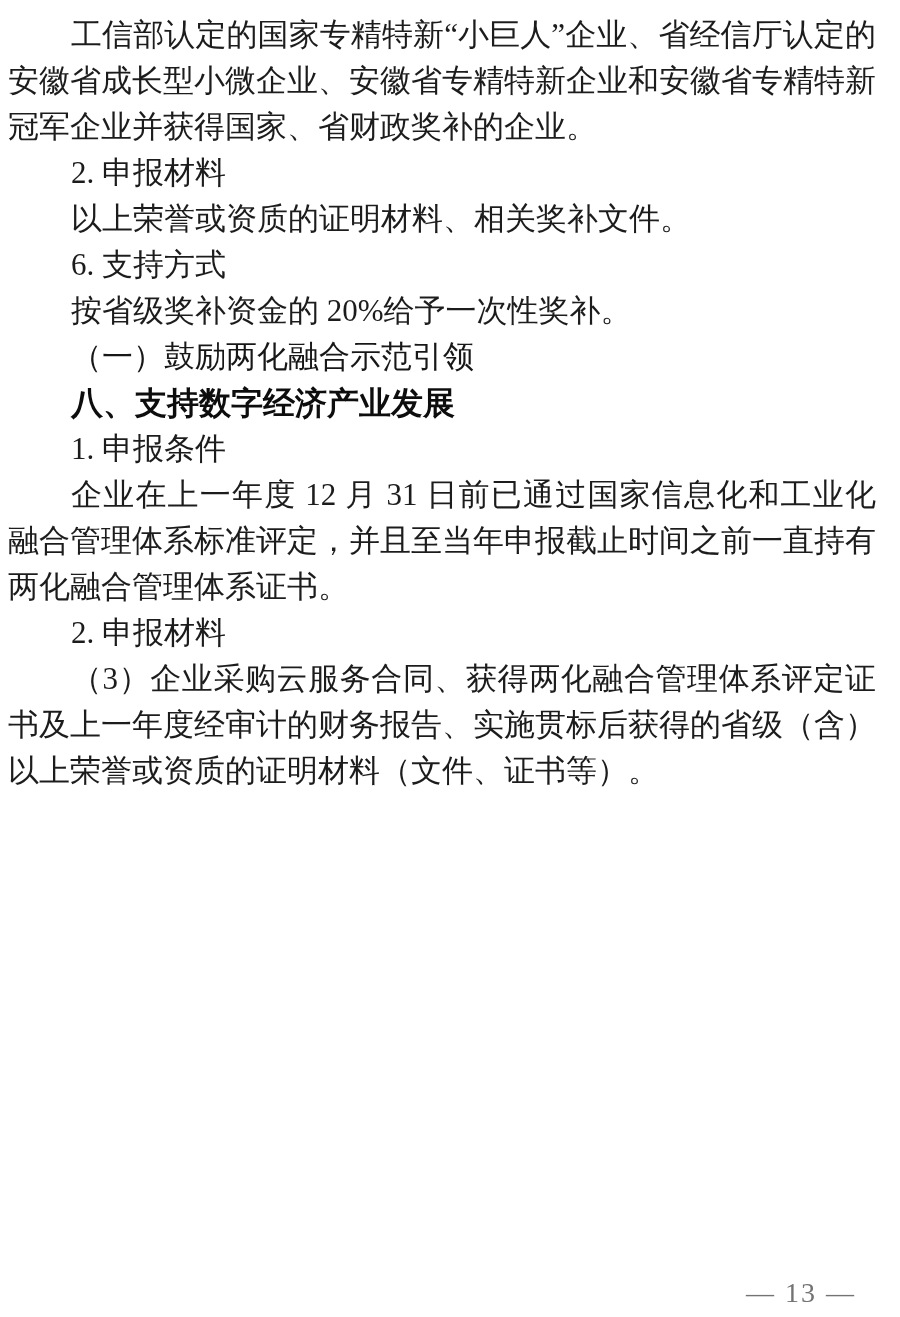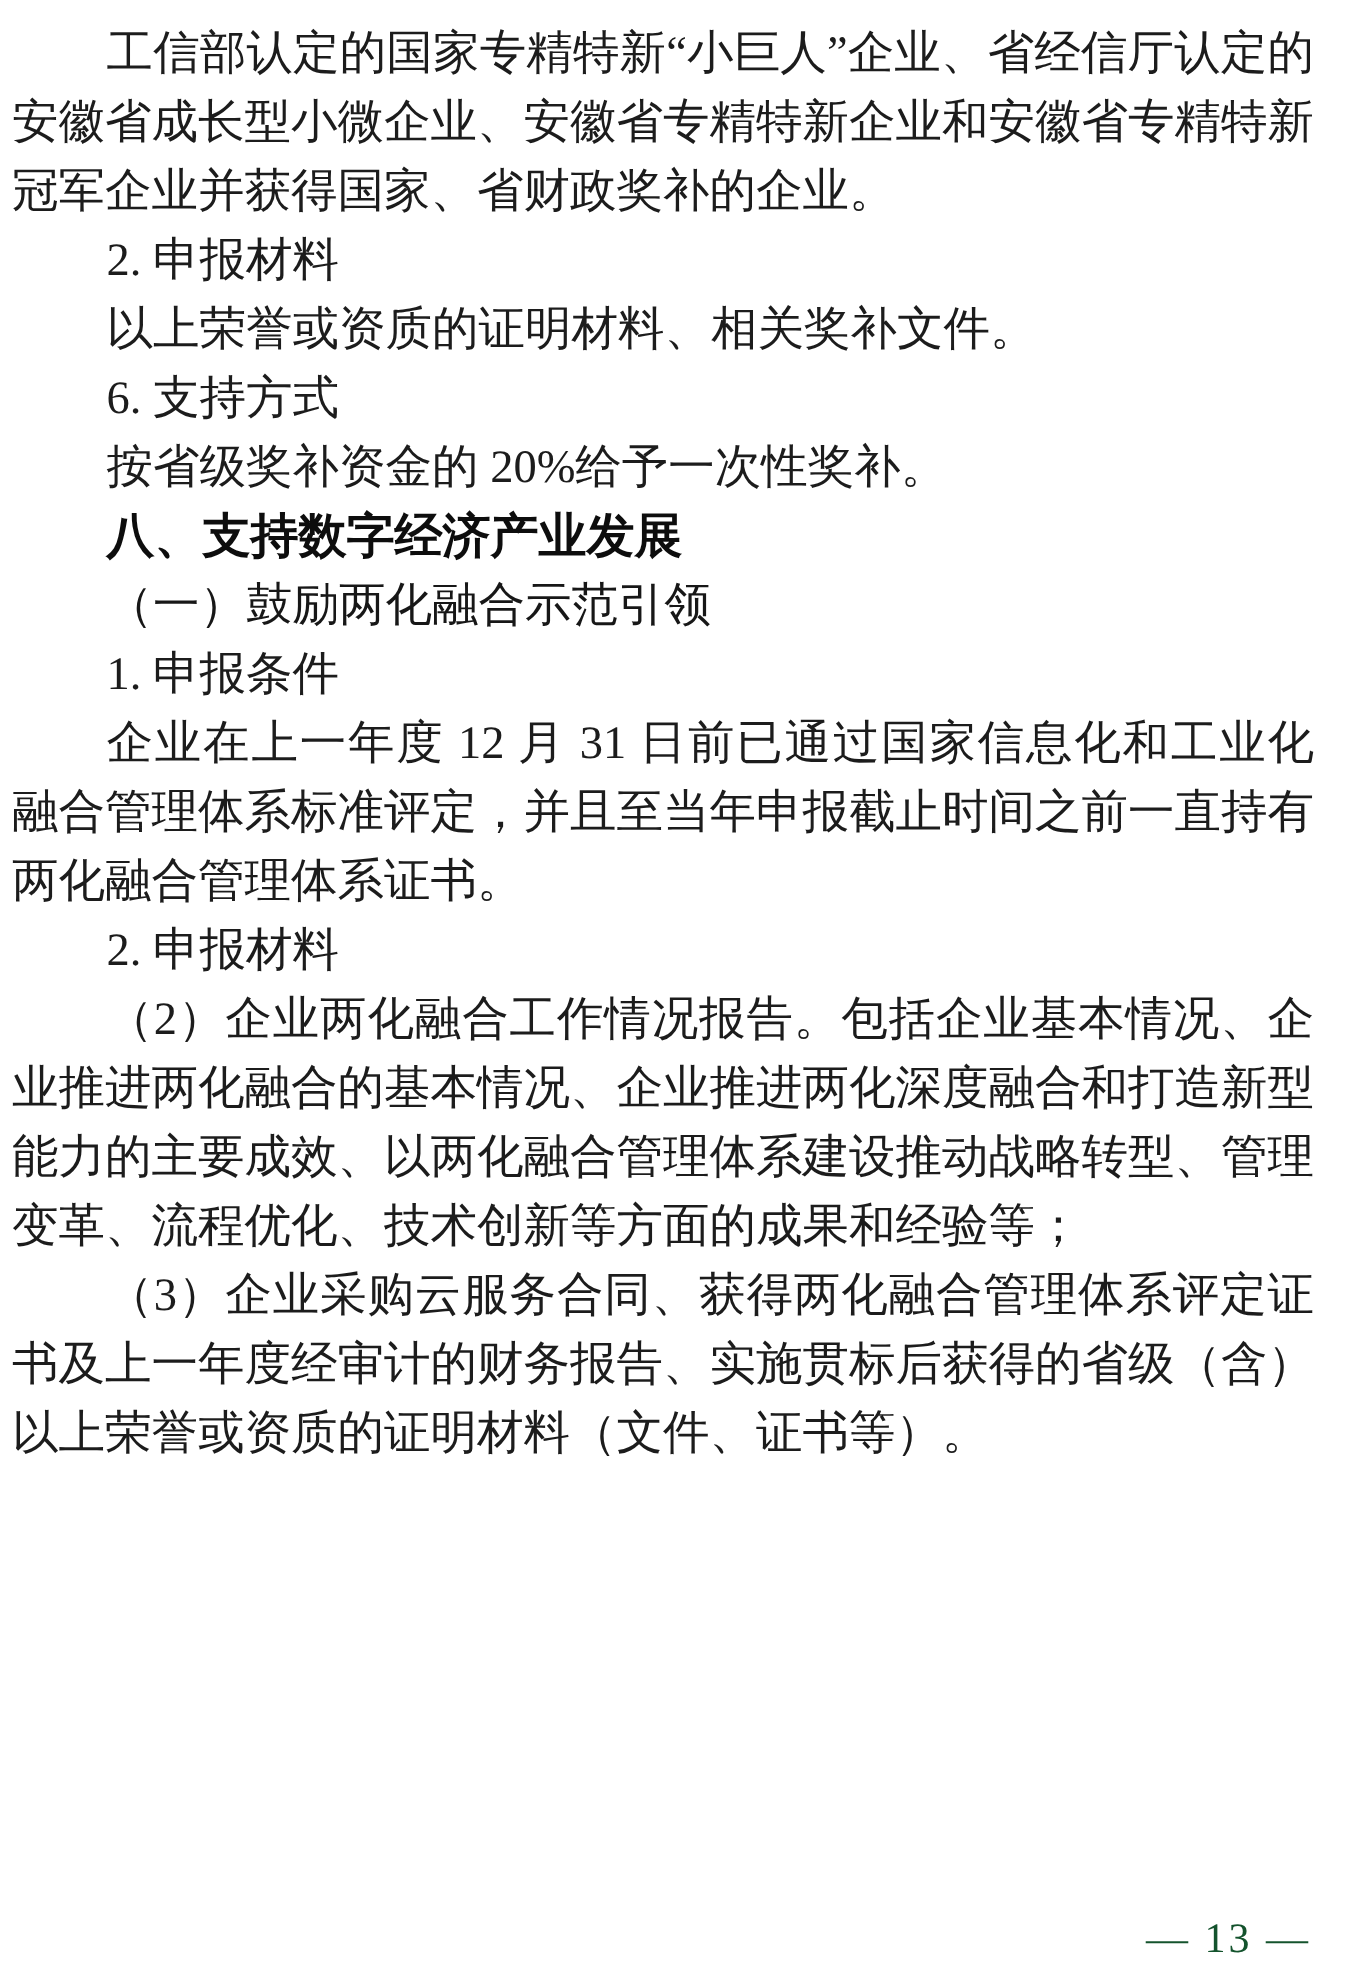--- a/index.html
+++ b/index.html
@@ -41,40 +41,39 @@
     color: #0d0d0d;
     text-align: left;
   }
   p.heading-kai {
     font-weight: 500;
     color: #171717;
     text-align: left;
   }
   .page-number {
     position: absolute;
-    right: 26px;
+    right: 44px;
     bottom: 8px;
     font-size: 28px;
     letter-spacing: 2px;
-    color: #14532d;
+    color: #737373;
     font-family: "Liberation Serif", "DejaVu Serif", serif;
   }
 </style>
 </head>
 <body>
 
 <div class="page">
   <div class="content" id="paragraphs">
       <p class="line body indent">工信部认定的国家专精特新“小巨人”企业、省经信厅认定的安徽省成长型小微企业、安徽省专精特新企业和安徽省专精特新冠军企业并获得国家、省财政奖补的企业。</p>
       <p class="line body indent">2. 申报材料</p>
       <p class="line body indent">以上荣誉或资质的证明材料、相关奖补文件。</p>
       <p class="line body indent">6. 支持方式</p>
       <p class="line body indent">按省级奖补资金的 20%给予一次性奖补。</p>
+      <p class="line heading-kai indent">（一）鼓励两化融合示范引领</p>
       <p class="line heading-bold indent">八、支持数字经济产业发展</p>
-      <p class="line heading-kai indent">（一）鼓励两化融合示范引领</p>
       <p class="line body indent">1. 申报条件</p>
       <p class="line body indent">企业在上一年度 12 月 31 日前已通过国家信息化和工业化融合管理体系标准评定，并且至当年申报截止时间之前一直持有两化融合管理体系证书。</p>
       <p class="line body indent">2. 申报材料</p>
-      <p class="line body indent">（2）企业两化融合工作情况报告。包括企业基本情况、企业推进两化融合的基本情况、企业推进两化深度融合和打造新型能力的主要成效、以两化融合管理体系建设推动战略转型、管理变革、流程优化、技术创新等方面的成果和经验等；</p>
       <p class="line body indent">（3）企业采购云服务合同、获得两化融合管理体系评定证书及上一年度经审计的财务报告、实施贯标后获得的省级（含）以上荣誉或资质的证明材料（文件、证书等）。</p>
     </div>
   <div class="page-number">— 13 —</div>
 </div>
 
 </body></html>

